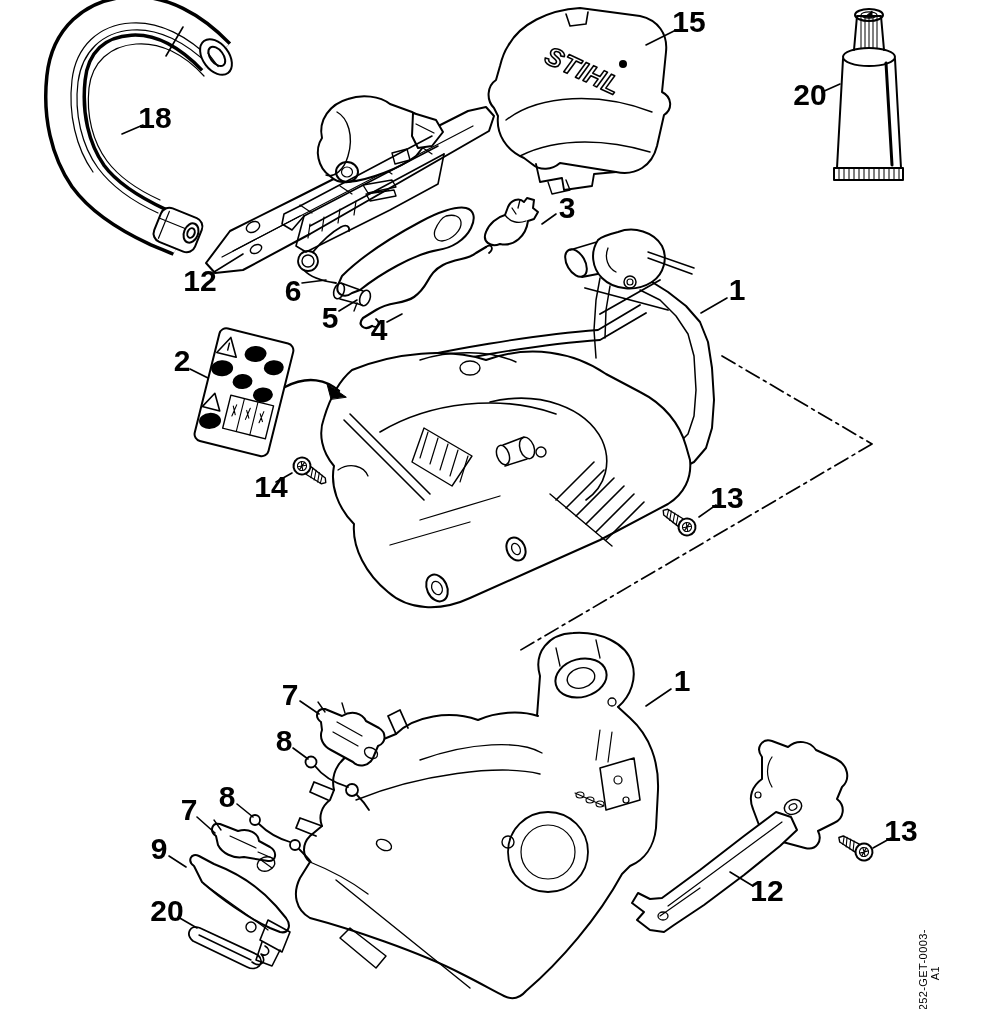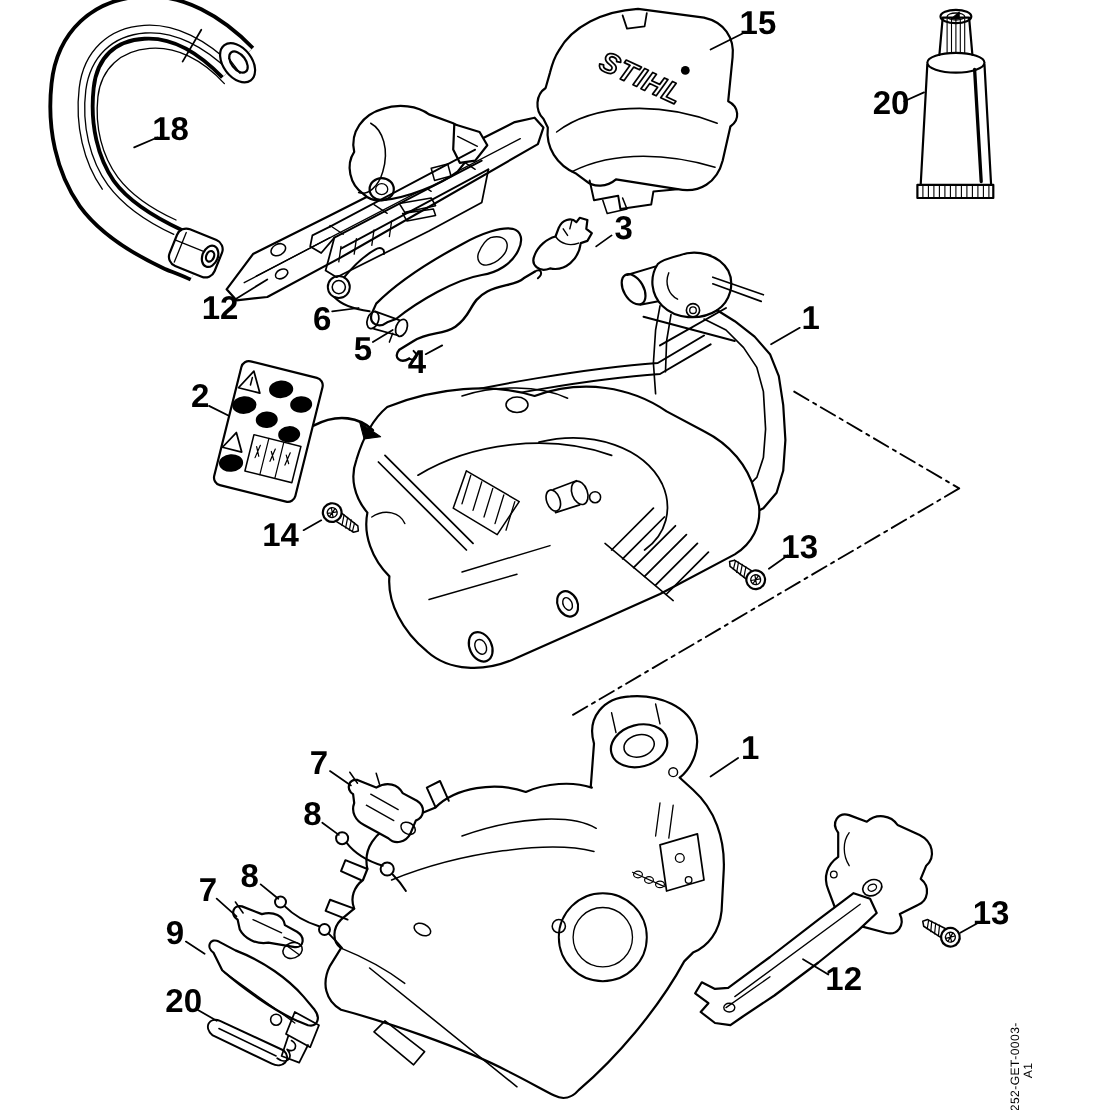--- a/index.html
+++ b/index.html
@@ -286,21 +286,21 @@
 <div class="callout" style="left:689px;top:22px">15</div>
 <div class="callout" style="left:810px;top:95px">20</div>
 <div class="callout" style="left:155px;top:118px">18</div>
 <div class="callout" style="left:200px;top:281px">12</div>
 <div class="callout" style="left:293px;top:291px">6</div>
 <div class="callout" style="left:330px;top:318px">5</div>
 <div class="callout" style="left:379px;top:330px">4</div>
 <div class="callout" style="left:567px;top:208px">3</div>
 <div class="callout" style="left:737px;top:290px">1</div>
 <div class="callout" style="left:182px;top:361px">2</div>
-<div class="callout" style="left:255px;top:487px">14</div>
+<div class="callout" style="left:271px;top:487px">14</div>
 <div class="callout" style="left:727px;top:498px">13</div>
 <div class="callout" style="left:682px;top:681px">1</div>
 <div class="callout" style="left:290px;top:695px">7</div>
 <div class="callout" style="left:284px;top:741px">8</div>
 <div class="callout" style="left:227px;top:797px">8</div>
 <div class="callout" style="left:189px;top:810px">7</div>
 <div class="callout" style="left:159px;top:849px">9</div>
 <div class="callout" style="left:167px;top:911px">20</div>
 <div class="callout" style="left:767px;top:891px">12</div>
 <div class="callout" style="left:901px;top:831px">13</div>

